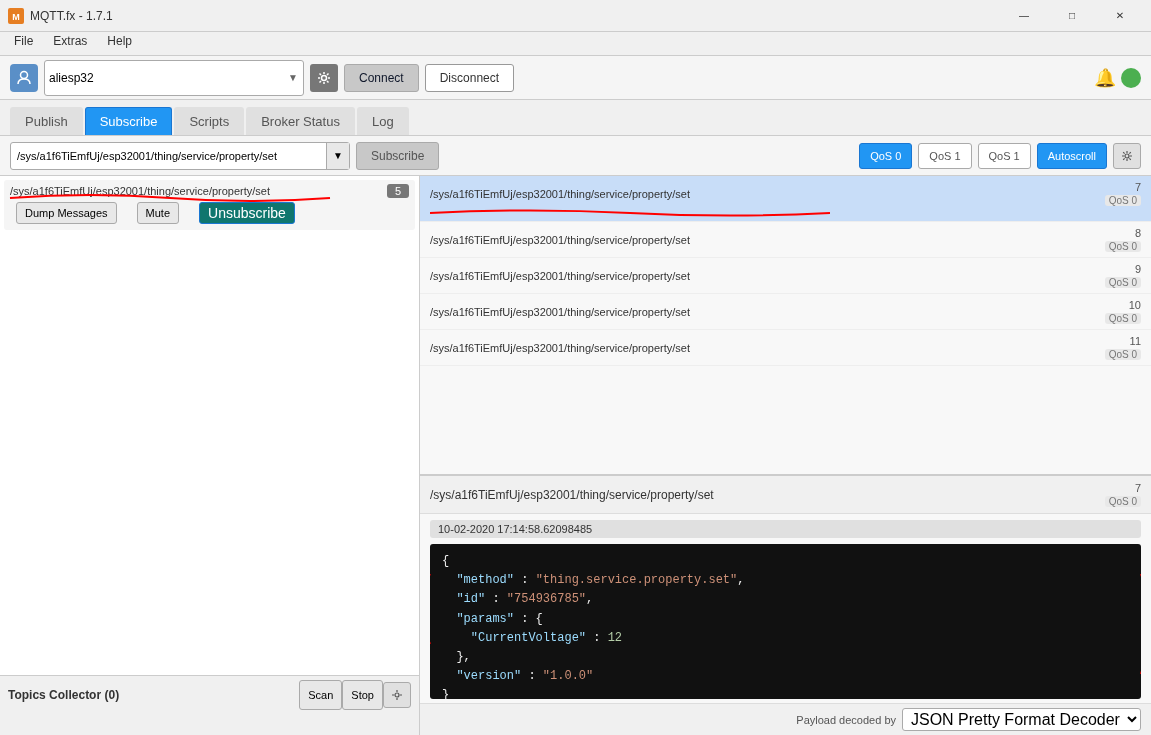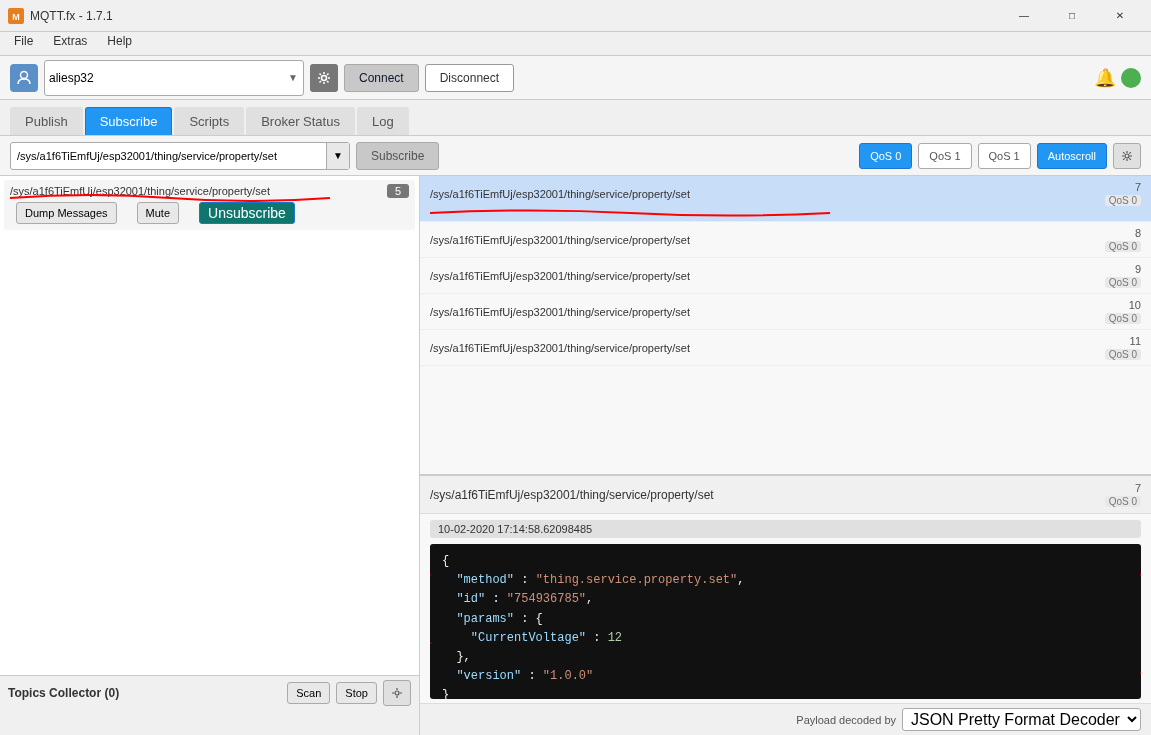--- a/index.html
+++ b/index.html
@@ -300,25 +300,24 @@
       height: 60px;
       background: #f0f0f0;
       border-top: 1px solid #ccc;
       padding: 4px 8px;
       display: flex;
       flex-direction: column;
     }
     .collector-header {
       display: flex;
       align-items: center;
-      gap: 6px;
     }
     .collector-title { font-size: 12px; font-weight: 600; flex: 1; }
     .btn-scan, .btn-stop {
-      height: 22px; padding: 0 8px;
+      height: 30px; padding: 0 8px;
       border: 1px solid #aaa;
       border-radius: 3px;
       cursor: pointer;
       font-size: 11px;
       background: #e8e8e8;
     }
 
     
     #right-panel {
       flex: 1;

